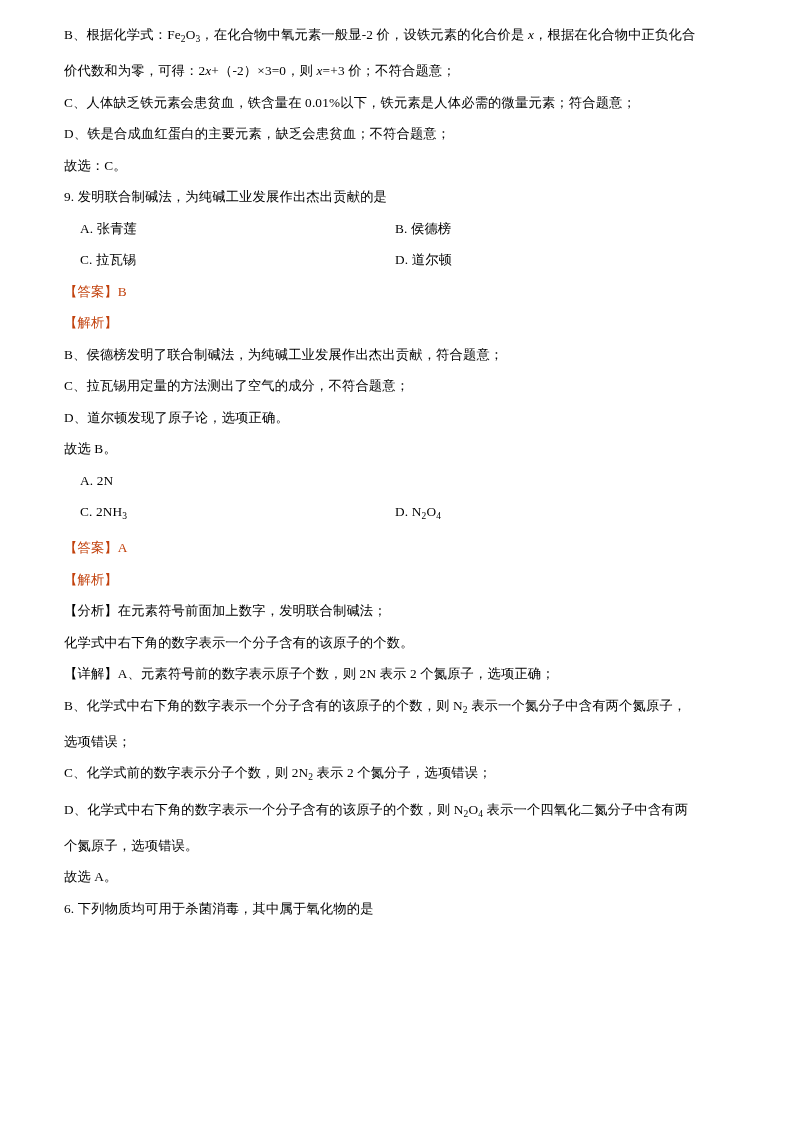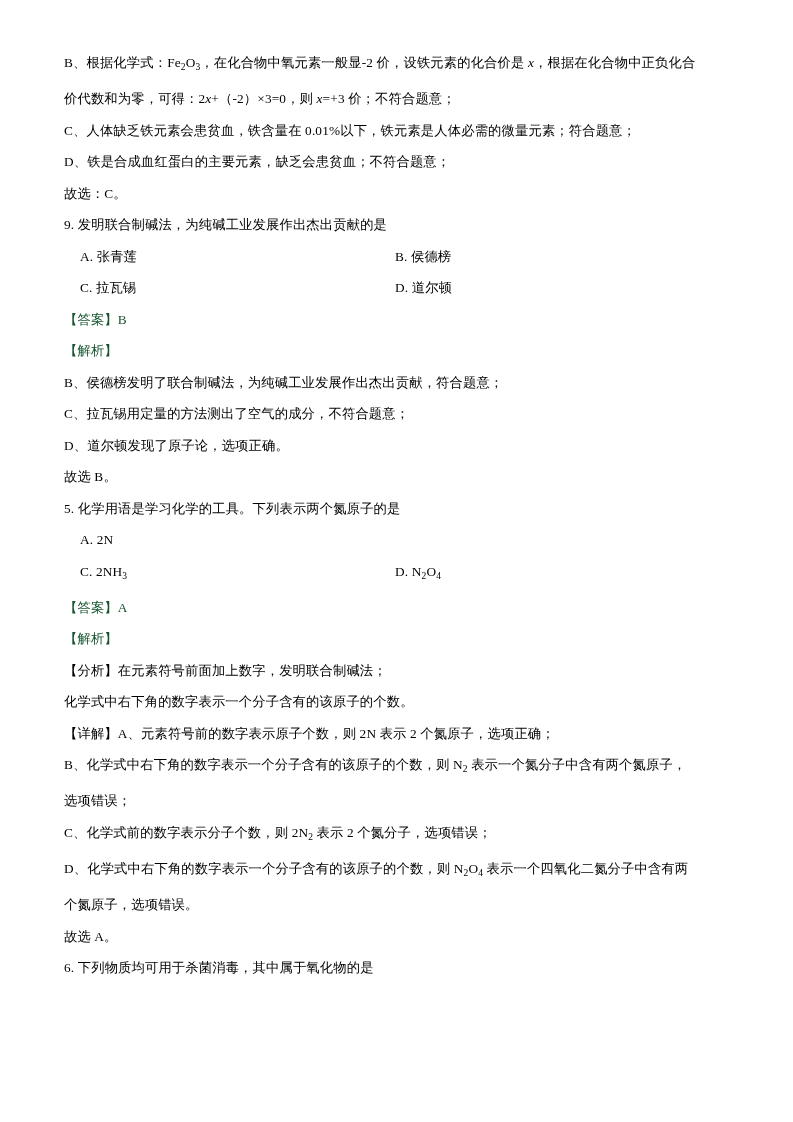--- a/index.html
+++ b/index.html
@@ -14,30 +14,30 @@
     color: #000000;
     position: relative;
     overflow: hidden;
   }
   .page {
     position: absolute;
     left: 0; top: 0;
     width: 793px;
     height: 1122px;
     box-sizing: border-box;
-    padding: 52px 64px 40px 64px;
+    padding: 24px 64px 40px 64px;
   }
   .line {
     font-size: 13.3px;
     line-height: 21px;
     margin: 0 0 10.5px 0;
     letter-spacing: 0.15px;
     white-space: pre-wrap;
   }
-  .blue { color: #14532d; }
+  .blue { color: #c2410c; }
   .twocol {
     display: flex;
     margin: 0 0 10.5px 0;
   }
   .twocol .c1 { width: 315px; flex: 0 0 315px; }
   .twocol .c2 { flex: 1; }
   .twocol .line { margin-bottom: 0; margin-left: 16px; }
   sub { font-size: 9.5px; vertical-align: -0.28em; }
   .ital { font-style: italic; }
 </style>
@@ -82,21 +82,20 @@
 
 
   <p class="line">B、侯德榜发明了联合制碱法，为纯碱工业发展作出杰出贡献，符合题意；</p>
 
   <p class="line">C、拉瓦锡用定量的方法测出了空气的成分，不符合题意；</p>
 
   <p class="line">D、道尔顿发现了原子论，选项正确。</p>
 
   <p class="line">故选 B。</p>
 
-  <p class="line">5. 化学用语是学习化学的工具。下列表示两个氮原子的是</p>
 
   <div class="twocol">
     <div class="c1">
         <p class="line">A. 2N</p>
       </div>
   </div>
 
   <div class="twocol">
     <div class="c1">
         <p class="line">C. 2NH<sub>3</sub></p>

